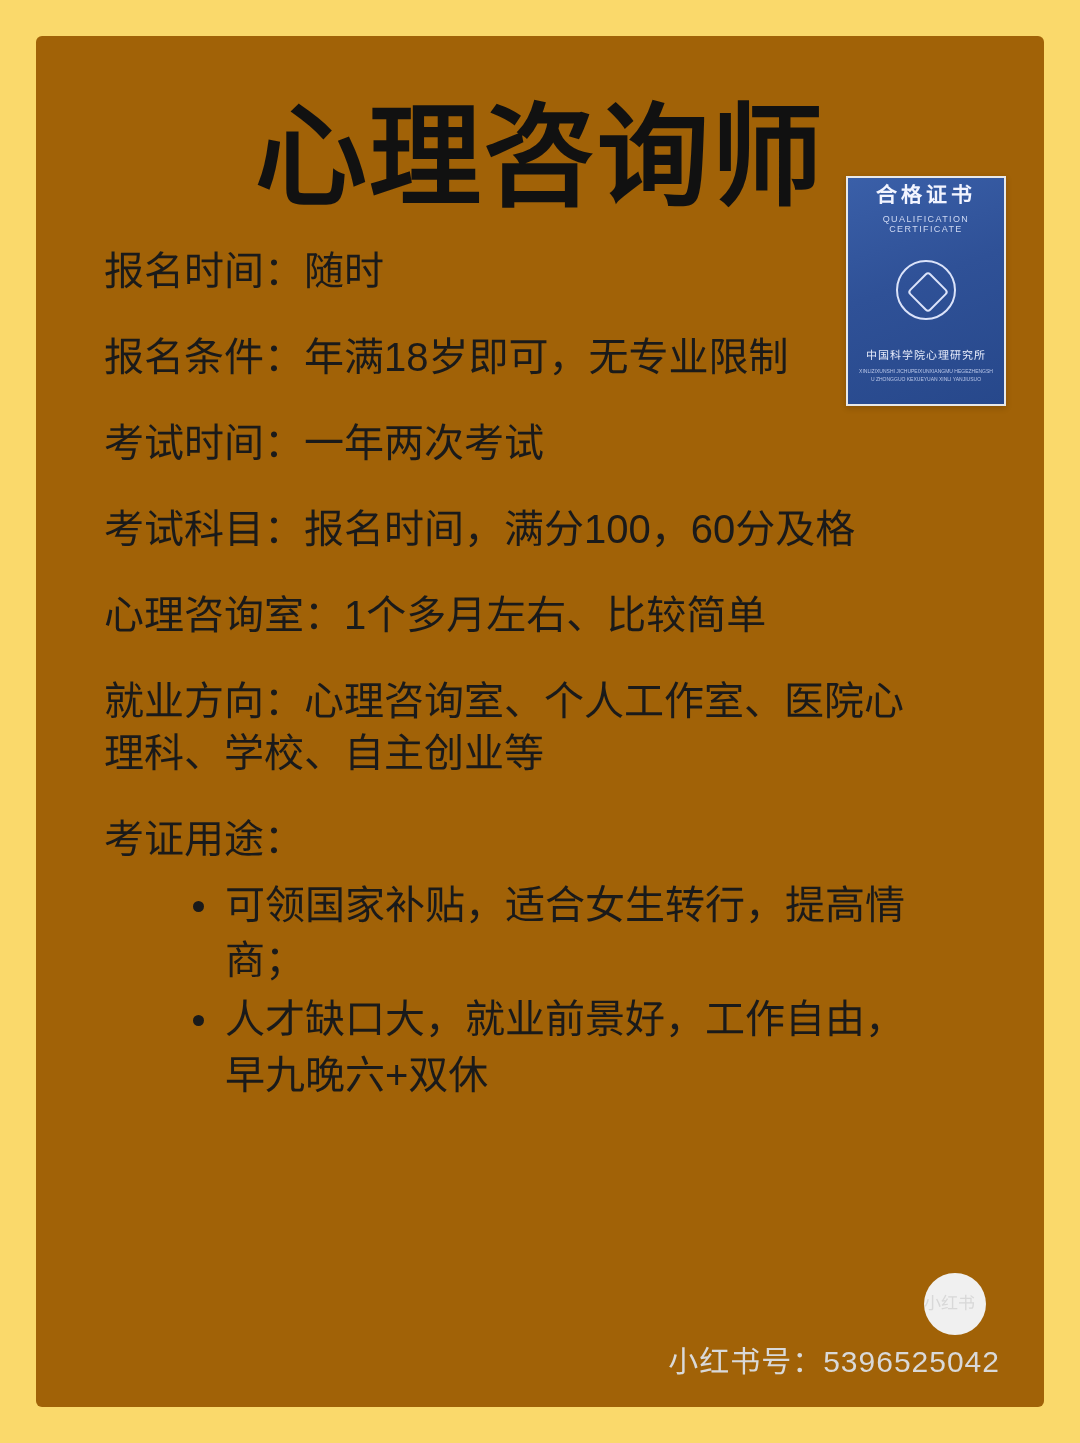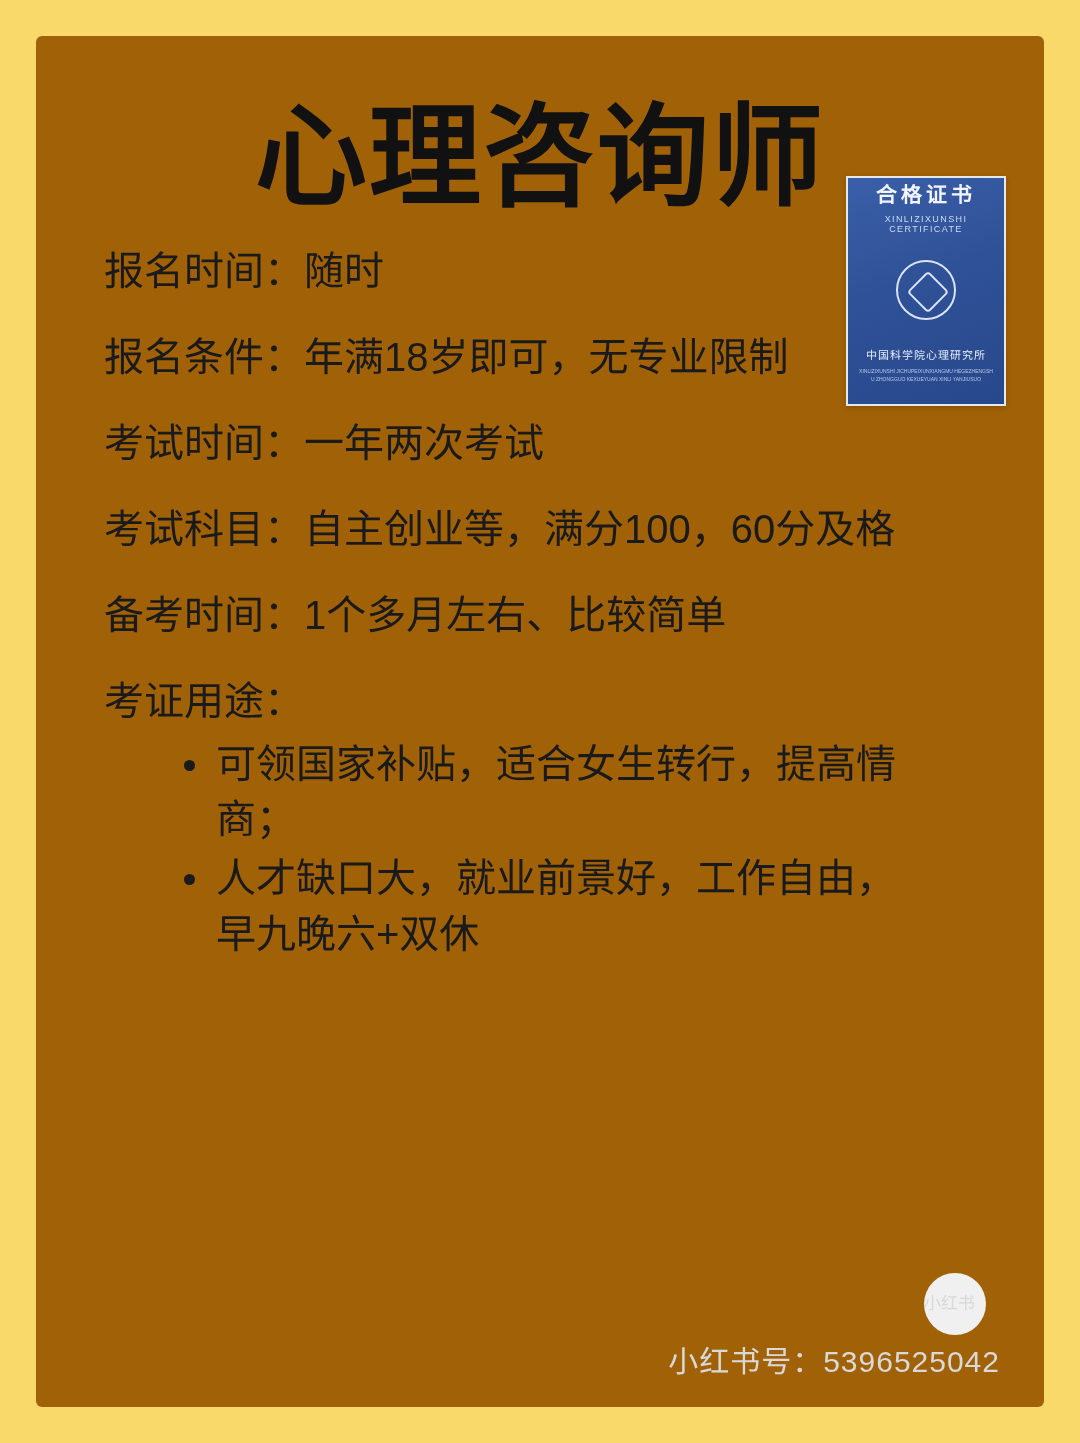--- a/index.html
+++ b/index.html
@@ -120,21 +120,21 @@
   .salary .line2 {
     padding-left: 206px;
   }
   .usage-title {
     font-size: 40px;
     line-height: 1.3;
     color: #1a1a1a;
     margin: 0 0 10px 0;
   }
   ul.usage-list {
-    margin: 4px;
+    margin: 13px;
     padding: 0 0 0 74px;
     list-style: none;
   }
   ul.usage-list li {
     font-size: 40px;
     line-height: 1.38;
     color: #1a1a1a;
     position: relative;
     margin-bottom: 4px;
     padding-left: 34px;
@@ -177,48 +177,51 @@
 </style>
 </head>
 <body>
 
 <div class="poster">
 
   <h1 class="title">心理咨询师</h1>
 
   <div class="cert">
     <div class="cert-title">合格证书</div>
-    <div class="cert-sub">XINLIZIXUNSHI CERTIFICATE</div>
+    <div class="cert-sub">QUALIFICATION CERTIFICATE</div>
     <div class="cert-seal"></div>
     <div class="cert-org">中国科学院心理研究所</div>
     <div class="cert-fine">XINLIZIXUNSHI JICHUPEIXUNXIANGMU HEGEZHENGSHU ZHONGGUO KEXUEYUAN XINLI YANJIUSUO</div>
   </div>
 
   <div class="content">
 
     <p class="row">
       <span class="label">报名时间：</span><span class="value">随时</span>
     </p>
 
     <p class="row">
       <span class="label">报名条件：</span><span class="value">年满18岁即可，无专业限制</span>
     </p>
 
     <p class="row">
       <span class="label">考试时间：</span><span class="value">一年两次考试</span>
     </p>
 
     <p class="row">
-      <span class="label">考试科目：</span><span class="value">自主创业等，满分100，60分及格</span>
-    </p>
-
-    <p class="row">
-      <span class="label">备考时间：</span><span class="value">1个多月左右、比较简单</span>
-    </p>
-
+      <span class="label">考试科目：</span><span class="value">报名时间，满分100，60分及格</span>
+    </p>
+
+    <p class="row">
+      <span class="label">心理咨询室：</span><span class="value">1个多月左右、比较简单</span>
+    </p>
+
+    <p class="row">
+      <span class="label">就业方向：</span><span class="value">心理咨询室、个人工作室、医院心理科、学校、自主创业等</span>
+    </p>
 
 
     <p class="usage-title">考证用途：</p>
     <ul class="usage-list">
       <li>可领国家补贴，适合女生转行，提高情商；</li>
       <li>人才缺口大，就业前景好，工作自由，早九晚六+双休</li>
     </ul>
 
   </div>
 

